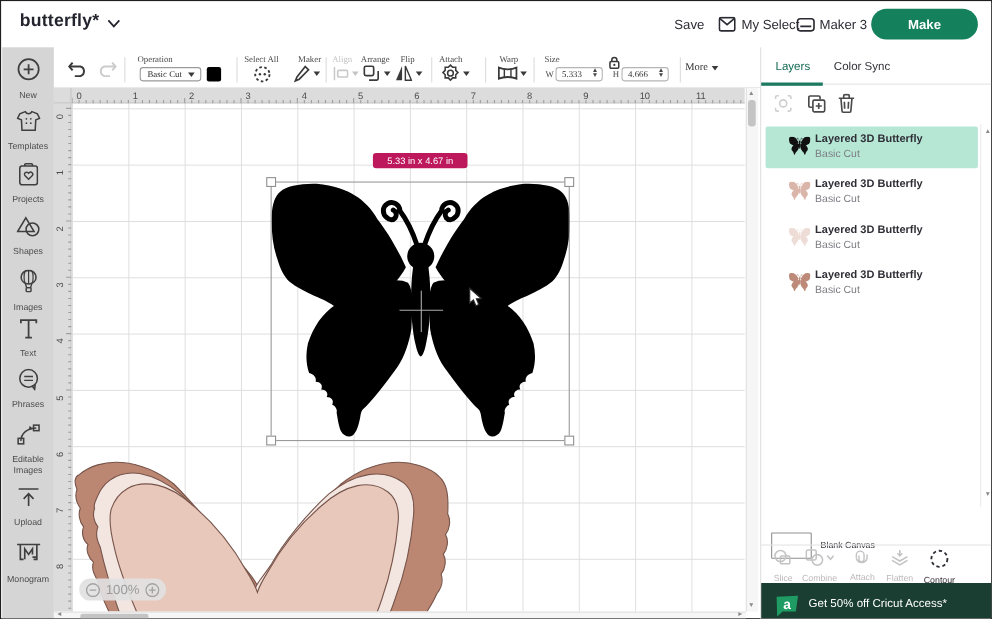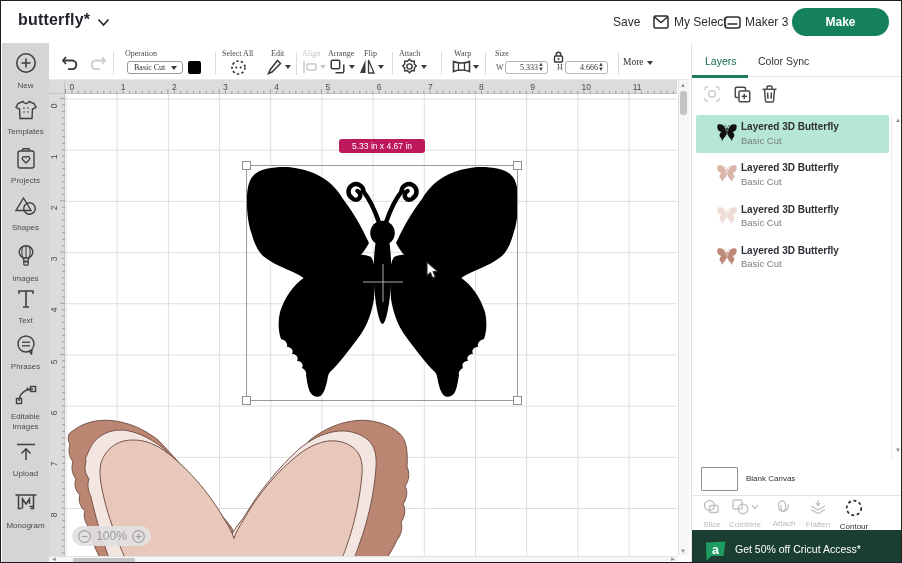--- a/index.html
+++ b/index.html
@@ -19,21 +19,21 @@
 
 .toolbar { position:absolute; left:48px; top:42px; width:642px; height:37px; background:#fff; border-bottom:1px solid #e9e9e9;font-family:Liberation Serif, serif; }
 .tsep { position:absolute; top:9px; height:23px; width:1px; background:#dcdcdc; }
 .tlabel { position:absolute; top:6px; font-size:8px; color:#4a4a4a; }
 .ticon { position:absolute; }
 .caret { display:inline-block; width:0; height:0; border-left:3.5px solid transparent; border-right:3.5px solid transparent; border-top:4.5px solid #3a3a3a; vertical-align:middle; }
 .caret.dis { border-top-color:#c4c4c4; }
 .opbox { position:absolute; left:78px; top:17.5px; width:56px; height:13px; border:1px solid #9a9a9a; border-radius:3px; font-size:8px; color:#303030; line-height:11.5px; padding-left:6px; background:#fff; }
 .opbox .caret { position:absolute; right:5px; top:4px; }
 .swatch { position:absolute; left:139px; top:17.5px; width:13px; height:13px; background:#000; border-radius:2px; }
-.sizeinput { position:absolute; top:17.5px; width:43px; height:13px; border:1px solid #b5b5b5; border-radius:3px; font-size:8px; color:#303030; line-height:11.5px; padding-left:5px; background:#fff;text-align:center; }
+.sizeinput { position:absolute; top:17.5px; width:43px; height:13px; border:1px solid #b5b5b5; border-radius:3px; font-size:8px; color:#303030; line-height:11.5px; padding-left:5px; background:#fff; }
 .stepper { position:absolute; top:3px; font-size:6px; color:#444; line-height:4.5px; }
 .hruler { position:absolute; left:48px; top:79px; width:628px; height:14px; background:#dcdcdc; border-bottom:1px solid #c7c7c7; }
 .vruler { position:absolute; left:48px; top:79px; width:16px; height:476px; background:#dcdcdc; border-right:1px solid #c7c7c7; }
 .rnum { position:absolute; font-size:8.5px; color:#4a4a4a; }
 .grid { position:absolute; left:64px; top:93px; width:612px; height:462px; background:#fff;
   background-image:linear-gradient(to right,#dedede 1px,transparent 1px),linear-gradient(to bottom,#dedede 1px,transparent 1px);
   background-size:51.2px 51.2px; background-position:0.5px 4.5px; }
 
 .vscroll { position:absolute; left:677px; top:79px; width:11px; height:476px; background:#f6f6f6; border-left:1px solid #e2e2e2; }
 .vthumb { position:absolute; left:679px; top:90px; width:7px; height:24px; background:#c4c4c4; border-radius:3px; }
@@ -50,21 +50,21 @@
 .panel { position:absolute; left:690px; top:42px; width:211px; height:520px; background:#fff; border-left:1px solid #e0e0e0; }
 .tabs { position:absolute; left:0; top:0; width:211px; height:34px; border-bottom:1px solid #e4e4e4; }
 .tab1 { position:absolute; left:13px; top:12px; font-size:10.5px; color:#156a52; font-weight:400; }
 .tabline { position:absolute; left:0px; top:32px; width:56px; height:2.5px; background:#1d7a60; }
 .tab2 { position:absolute; left:66px; top:12px; font-size:10.5px; color:#33333b; }
 .licons { position:absolute; left:0; top:35px; width:211px; height:33px; }
 .layeritem { position:absolute; left:4px; width:193px; height:38px; border-radius:2px; }
 .layeritem .t1 { position:absolute; left:45px; top:6px; font-size:10px; font-weight:700; color:#2e2e36; }
 .layeritem .t2 { position:absolute; left:45px; top:19.5px; font-size:9.5px; color:#7c7c82; }
 .lthumb { position:absolute; left:21px; top:9px; width:20px; height:17px; }
-.blankrow { position:absolute; left:0; top:418px; width:211px; height:34px; }
+.blankrow { position:absolute; left:0; top:435px; width:211px; height:34px; }
 .blankrow .sw { position:absolute; left:9px; top:6px; width:37px; height:24px; background:#fff; border:1px solid #8f8f8f; border-radius:1px; }
 .blankrow .bl { position:absolute; left:54px; top:13px; font-size:8px; color:#2e2e36; }
 .actionbar { position:absolute; left:0; top:452px; width:211px; height:35px; border-top:1px solid #e4e4e4; }
 .act { position:absolute; top:3px; width:40px; text-align:center; }
 .act .al { font-size:8px; margin-top:1px; color:#b9b9b9; }
 .act.on .al { color:#2e2e36; }
 .banner { position:absolute; left:0px; top:487px; width:211px; height:33px; background:#1a3e31; }
 .banner .logo { position:absolute; left:12px; top:10px; }
 .banner .btxt { position:absolute; left:43px; top:13px; font-size:10.5px; color:#fff; }
 </style>
@@ -161,21 +161,21 @@
     <div class="tlabel" style="left:76px">Operation</div>
     <div class="opbox">Basic Cut<span class="caret"></span></div>
     <div class="swatch"></div>
     <div class="tsep" style="left:166px"></div>
     <div class="tlabel" style="left:173px">Select All</div>
     <svg class="ticon" style="left:181px;top:16px" width="17" height="17" viewBox="0 0 17 17">
         <circle cx="8.5" cy="8.5" r="6.5" fill="none" stroke="#3a3a3a" stroke-width="1.7" stroke-dasharray="2.4 2.2"></circle>
         <circle cx="6.3" cy="8.5" r="1.1" fill="#3a3a3a"></circle>
         <circle cx="10.7" cy="8.5" r="1.1" fill="#3a3a3a"></circle>
       </svg>
-    <div class="tlabel" style="left:222px">Edit</div>
+    <div class="tlabel" style="left:222px">Maker</div>
     <svg class="ticon" style="left:218px;top:16px" width="15" height="16" viewBox="0 0 15 16">
         <path d="M10.5 1.5 L13.5 4.5 L5 13 L1.5 14.5 L3 11Z" fill="none" stroke="#3a3a3a" stroke-width="1.5"></path>
       </svg>
     <span class="caret" style="position:absolute;left:236px;top:22px"></span>
     <div class="tsep" style="left:247px"></div>
     <div class="tlabel" style="left:253px;color:#c4c4c4">Align</div>
     <svg class="ticon" style="left:254px;top:17px" width="14" height="14" viewBox="0 0 14 14">
         <line x1="1" y1="1" x2="1" y2="13" stroke="#c9c9c9" stroke-width="1.5"></line>
         <rect x="4" y="4" width="9" height="6" rx="1" fill="none" stroke="#c9c9c9" stroke-width="1.5"></rect>
       </svg>

